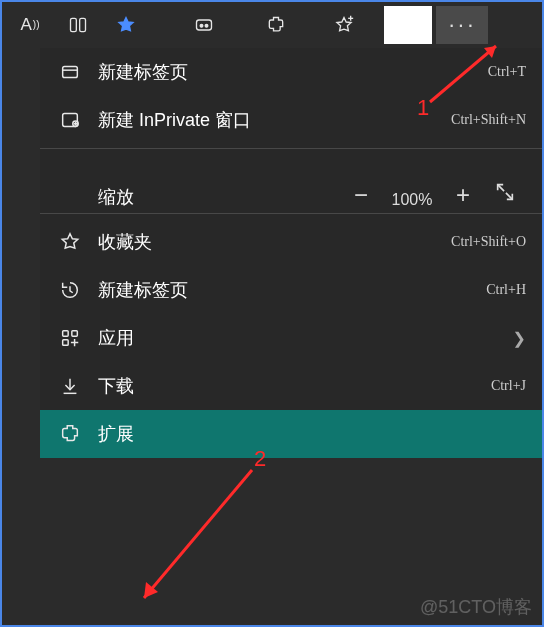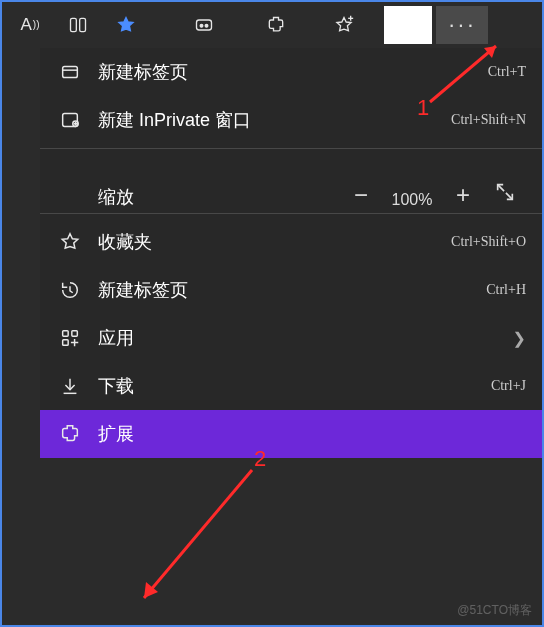--- a/index.html
+++ b/index.html
@@ -36,21 +36,21 @@
   
   .menu { background: rgba(40,40,40,0.92); margin-left: 38px; }
   .item {
     height: 48px;
     display: flex;
     align-items: center;
     padding: 0 16px;
     font-size: 18px;
     color: #fff;
   }
-  .item.highlight { background:#6d28d9; }
+  .item.highlight { background:#0f766e; }
   .item .icon {
     width: 28px; margin-right: 14px;
     display:flex; align-items:center; justify-content:center;
     color:#e8e8e8;
   }
   .item .icon svg { width:22px; height:22px; stroke:currentColor; fill:none; stroke-width:1.6; }
   .item .label { flex: 0 0 auto; }
   .item .spacer { flex: 1; }
   .item .shortcut { color:#cfcfcf; font-size:14px; font-family:"Segoe UI"; }
   .item .chev { color:#aaa; font-size:16px; margin-left:8px; }
@@ -63,21 +63,21 @@
   .zctrl.full svg { width:22px; height:22px; stroke:#ddd; fill:none; stroke-width:1.8; }
 
   
   .annot { position:absolute; pointer-events:none; }
   .annot text { fill:#ff2a2a; font-size:22px; font-family:Arial; }
   .annot path, .annot line { stroke:#ff2a2a; stroke-width:3; fill:none; }
   .annot polygon { fill:#ff2a2a; }
 
   .watermark {
     position:absolute; right:10px; bottom:6px;
-    color:rgba(255,255,255,0.25); font-size:12px;
+    color:rgba(255,255,255,0.25); font-size:18px;
   }
 </style>
 </head>
 <body>
 
 <div class="toolbar">
   <div class="tb-btn">
     <span style="font-size:17px">A</span>
       <sup style="font-size:10px;margin-left:1px">))</sup>
   </div>

